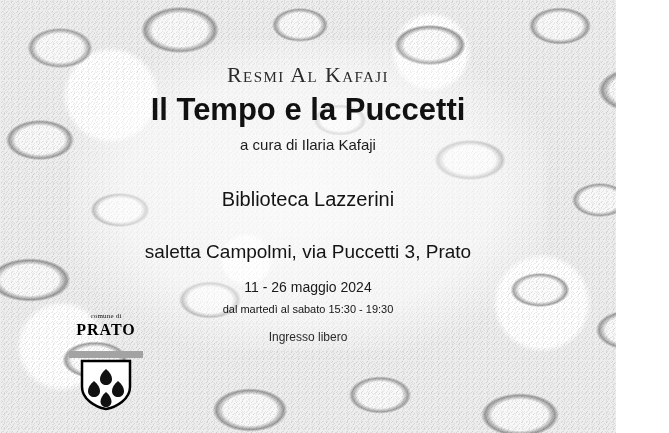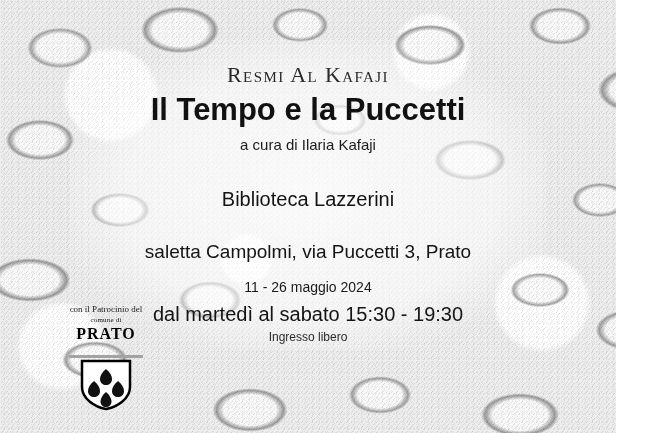--- a/index.html
+++ b/index.html
@@ -127,21 +127,21 @@
   }
   .dates {
     position: absolute;
     top: 279px; left: 0; right: 0;
     font-size: 14px;
     color: #1a1a1a;
   }
   .hours {
     position: absolute;
     top: 303px; left: 0; right: 0;
-    font-size: 20px;
+    font-size: 11px;
     color: #141414;
   }
   .free {
     position: absolute;
     top: 330px; left: 0; right: 0;
     font-size: 12px;
     color: #2b2b2b;
   }
 
   
@@ -169,21 +169,21 @@
     color: #111;
     line-height: 9px;
   }
   #crest .prato {
     font-family: "Liberation Serif", serif;
     font-size: 16px;
     font-weight: bold;
     letter-spacing: 1px;
     color: #000;
     line-height: 17px;
-    border-bottom: 3px solid #a3a3a3;
+    border-bottom: 7px solid #a3a3a3;
     padding-bottom: 13px;
   }
   #crest .shield-wrap {
     margin-top: 1px;
   }
 
   
   #assoc {
     position: absolute;
     right: 22px;
@@ -255,21 +255,20 @@
     <div class="title">Il Tempo e la Puccetti</div>
     <div class="curator">a cura di Ilaria Kafaji</div>
     <div class="venue">Biblioteca Lazzerini</div>
     <div class="address">saletta Campolmi, via Puccetti 3, Prato</div>
     <div class="dates">11 - 26 maggio 2024</div>
     <div class="hours">dal martedì al sabato 15:30 - 19:30</div>
     <div class="free">Ingresso libero</div>
   </div>
 
   <div id="patronage">
-    <div class="patron-text">con il Patrocinio del</div>
     <div id="crest">
       <div class="comune">comune di</div>
       <div class="prato">PRATO</div>
       <div class="shield-wrap">
         <svg width="54" height="52" viewBox="0 0 54 52" aria-hidden="true">
           <path d="M3 2 H51 V28 C51 40 38 48 27 50 C16 48 3 40 3 28 Z" fill="#ffffff" stroke="#000000" stroke-width="2.5"></path>
           <g fill="#111111">
             <path d="M27 10 c4 3 6 7 6 10 c0 4 -3 6 -6 6 c-3 0 -6 -2 -6 -6 c0 -3 2 -7 6 -10 z"></path>
             <path d="M15 22 c4 3 6 7 6 10 c0 4 -3 6 -6 6 c-3 0 -6 -2 -6 -6 c0 -3 2 -7 6 -10 z"></path>
             <path d="M39 22 c4 3 6 7 6 10 c0 4 -3 6 -6 6 c-3 0 -6 -2 -6 -6 c0 -3 2 -7 6 -10 z"></path>

